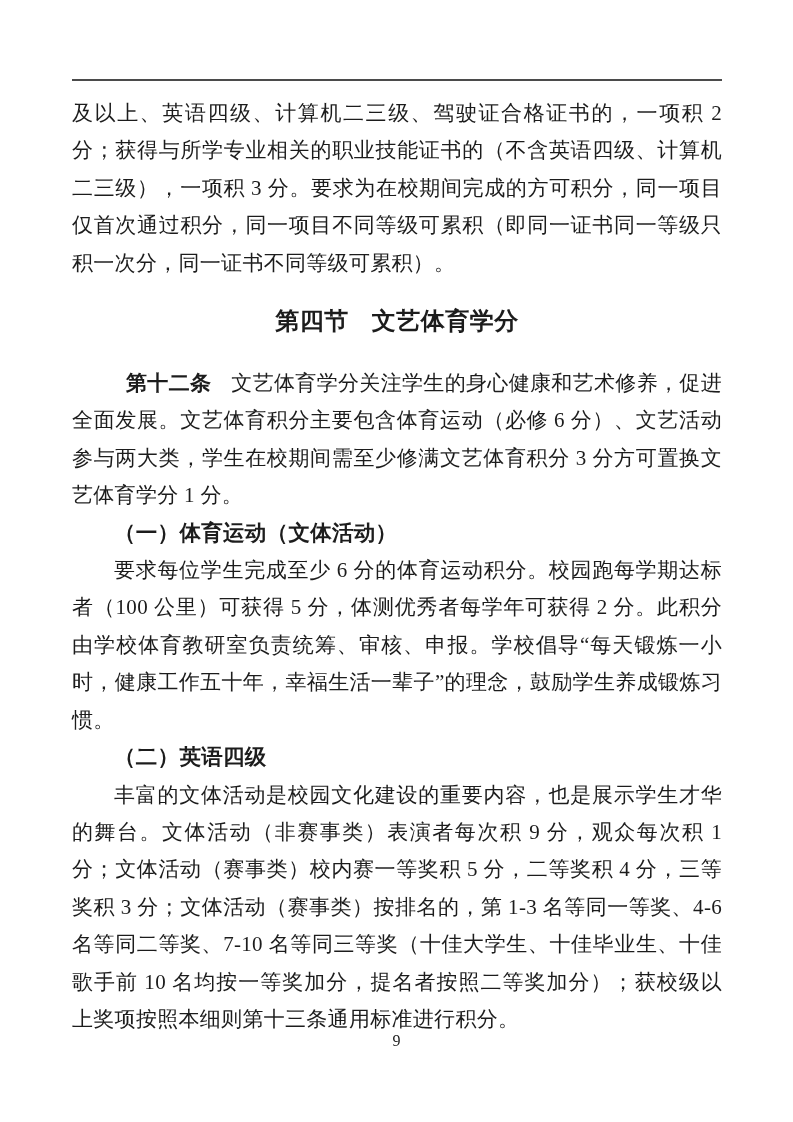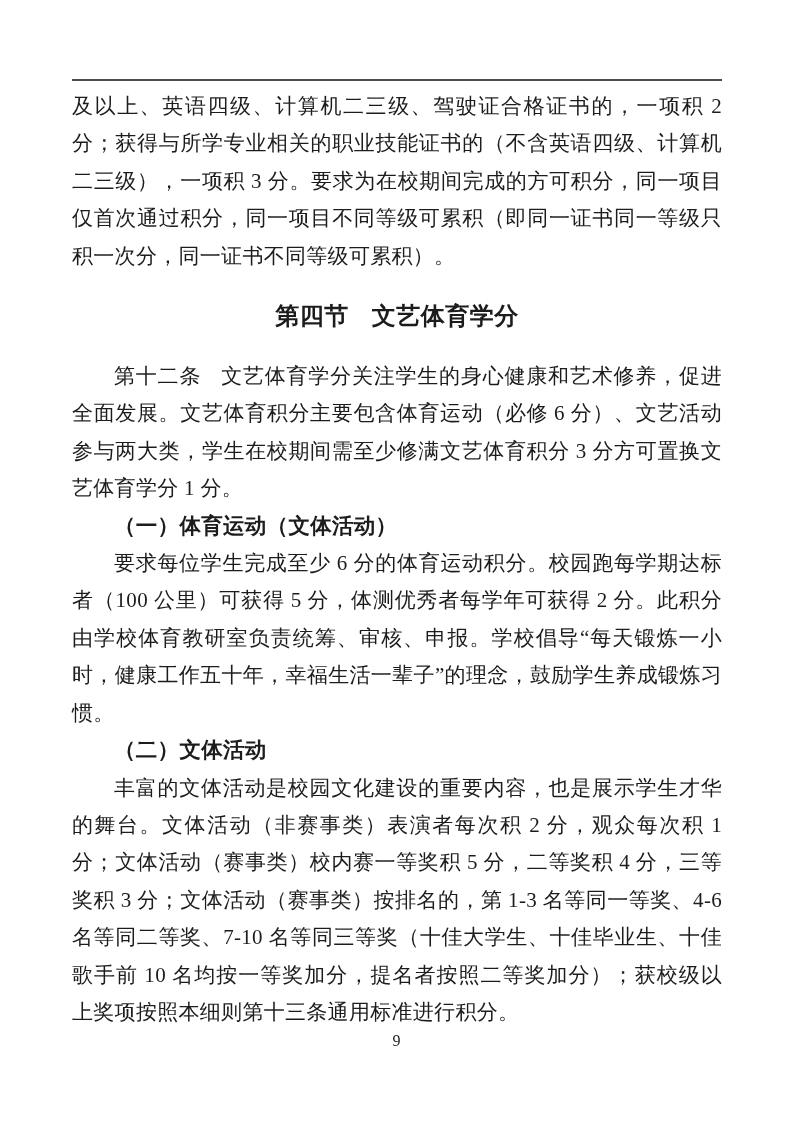--- a/index.html
+++ b/index.html
@@ -20,49 +20,50 @@
     position: absolute;
     left: 72px;
     top: 79px;
     width: 650px;
     height: 2px;
     background: #4b4b4b;
   }
   .content {
     position: absolute;
     left: 72px;
-    top: 88px;
+    top: 95px;
     width: 650px;
   }
   .body-para {
     margin: 0;
     font-size: 21px;
     line-height: 37.4px;
     text-align: justify;
     text-justify: inter-ideograph;
     letter-spacing: 0.3px;
   }
   .indent2 {
     text-indent: 42px;
   }
   .section-heading {
     margin: 20px 0 21px 0;
-    font-family: Liberation Serif, serif;
+    font-family: Liberation Mono, monospace;
     font-weight: bold;
     font-size: 24px;
     line-height: 42px;
     text-align: center;
     letter-spacing: 0.5px;
   }
   .section-heading .part1 {
     margin-right: 0.95em;
   }
   .article-label {
-    font-weight: normal;
+    font-weight: bold;
     padding-right: 0.95em;
+    margin-left: 12px;
   }
   .sub-heading {
     margin: 0;
     font-family: "Liberation Sans", "DejaVu Sans", sans-serif;
     font-weight: bold;
     font-size: 21.5px;
     line-height: 37.4px;
     text-indent: 42px;
     letter-spacing: 0.3px;
   }
@@ -93,21 +94,21 @@
     </h2>
 
     <p class="body-para indent2">
       <span class="article-label">第十二条</span><span>文艺体育学分关注学生的身心健康和艺术修养，促进全面发展。文艺体育积分主要包含体育运动（必修 6 分）、文艺活动参与两大类，学生在校期间需至少修满文艺体育积分 3 分方可置换文艺体育学分 1 分。</span>
     </p>
 
     <h3 class="sub-heading">（一）体育运动（文体活动）</h3>
 
     <p class="body-para indent2">要求每位学生完成至少 6 分的体育运动积分。校园跑每学期达标者（100 公里）可获得 5 分，体测优秀者每学年可获得 2 分。此积分由学校体育教研室负责统筹、审核、申报。学校倡导“每天锻炼一小时，健康工作五十年，幸福生活一辈子”的理念，鼓励学生养成锻炼习惯。</p>
 
-    <h3 class="sub-heading">（二）文体活动</h3>
+    <h3 class="sub-heading">（二）英语四级</h3>
 
-    <p class="body-para indent2">丰富的文体活动是校园文化建设的重要内容，也是展示学生才华的舞台。文体活动（非赛事类）表演者每次积 2 分，观众每次积 1 分；文体活动（赛事类）校内赛一等奖积 5 分，二等奖积 4 分，三等奖积 3 分；文体活动（赛事类）按排名的，第 1-3 名等同一等奖、4-6 名等同二等奖、7-10 名等同三等奖（十佳大学生、十佳毕业生、十佳歌手前 10 名均按一等奖加分，提名者按照二等奖加分）；获校级以上奖项按照本细则第十三条通用标准进行积分。</p>
+    <p class="body-para indent2">丰富的文体活动是校园文化建设的重要内容，也是展示学生才华的舞台。文体活动（非赛事类）表演者每次积 9 分，观众每次积 1 分；文体活动（赛事类）校内赛一等奖积 5 分，二等奖积 4 分，三等奖积 3 分；文体活动（赛事类）按排名的，第 1-3 名等同一等奖、4-6 名等同二等奖、7-10 名等同三等奖（十佳大学生、十佳毕业生、十佳歌手前 10 名均按一等奖加分，提名者按照二等奖加分）；获校级以上奖项按照本细则第十三条通用标准进行积分。</p>
 
   </div>
 
   <div class="page-number">9</div>
 
 </div>
 
 </body></html>

